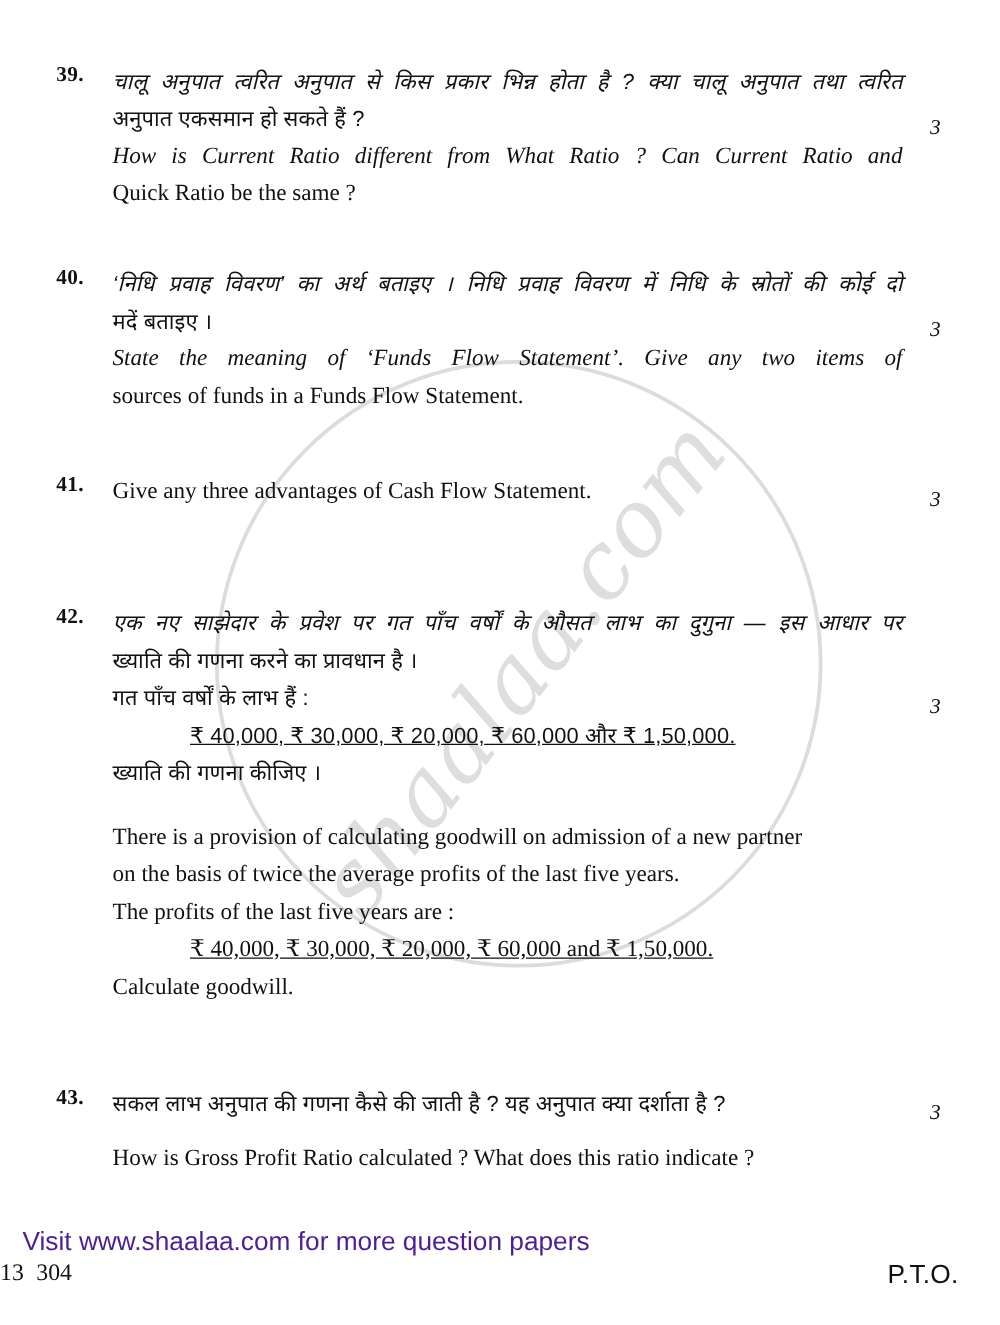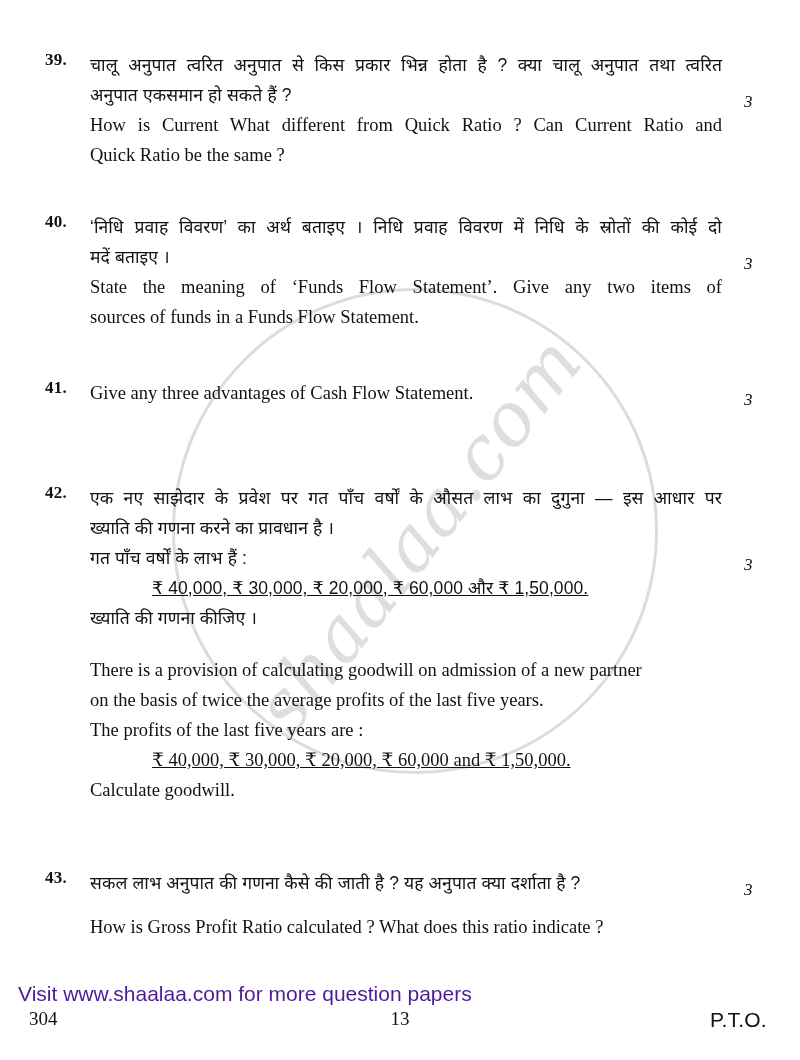--- a/index.html
+++ b/index.html
@@ -99,20 +99,21 @@
   }
   .line.en {
     font-family: "Liberation Serif", "DejaVu Serif", serif;
     font-size: 18.5px;
   }
   
   .line.just {
     white-space: normal;
     text-align: justify;
     text-align-last: justify;
+    font-style: italic;
   }
   .indent {
     padding-left: 62px;
     text-decoration: underline;
   }
   .gap-sm { height: 14px; }
   .gap-md { height: 22px; }
 
   
   #footer-left {
@@ -121,21 +122,21 @@
     top: 1008px;
     font-family: "Liberation Serif", "DejaVu Serif", serif;
     font-size: 19px;
     z-index: 2;
   }
   #footer-center {
     position: absolute;
     left: 0;
     top: 1008px;
     width: 800px;
-    text-align: center;
+    text-align: left;
     font-family: "Liberation Serif", "DejaVu Serif", serif;
     font-size: 19px;
     z-index: 2;
   }
   #footer-right {
     position: absolute;
     left: 710px;
     top: 1008px;
     font-family: "Liberation Sans", "DejaVu Sans", sans-serif;
     font-size: 21px;
@@ -163,21 +164,21 @@
   </div>
 
   <div id="content">
 
     <div class="qblock" style="top:50px;">
       <div class="qnum">39.</div>
       <div class="qmarks" style="top:42px;">3</div>
       <div class="qbody">
         <div class="line hi just">चालू अनुपात त्वरित अनुपात से किस प्रकार भिन्न होता है ? क्या चालू अनुपात तथा त्वरित</div>
         <div class="line hi">अनुपात एकसमान हो सकते हैं ?</div>
-        <div class="line en just">How is Current What different from Quick Ratio ? Can Current Ratio and</div>
+        <div class="line en just">How is Current Ratio different from What Ratio ? Can Current Ratio and</div>
         <div class="line en">Quick Ratio be the same ?</div>
       </div>
     </div>
 
     <div class="qblock" style="top:212px;">
       <div class="qnum">40.</div>
       <div class="qmarks" style="top:42px;">3</div>
       <div class="qbody">
         <div class="line hi just">‘निधि प्रवाह विवरण’ का अर्थ बताइए । निधि प्रवाह विवरण में निधि के स्रोतों की कोई दो</div>
         <div class="line hi">मदें बताइए ।</div>

